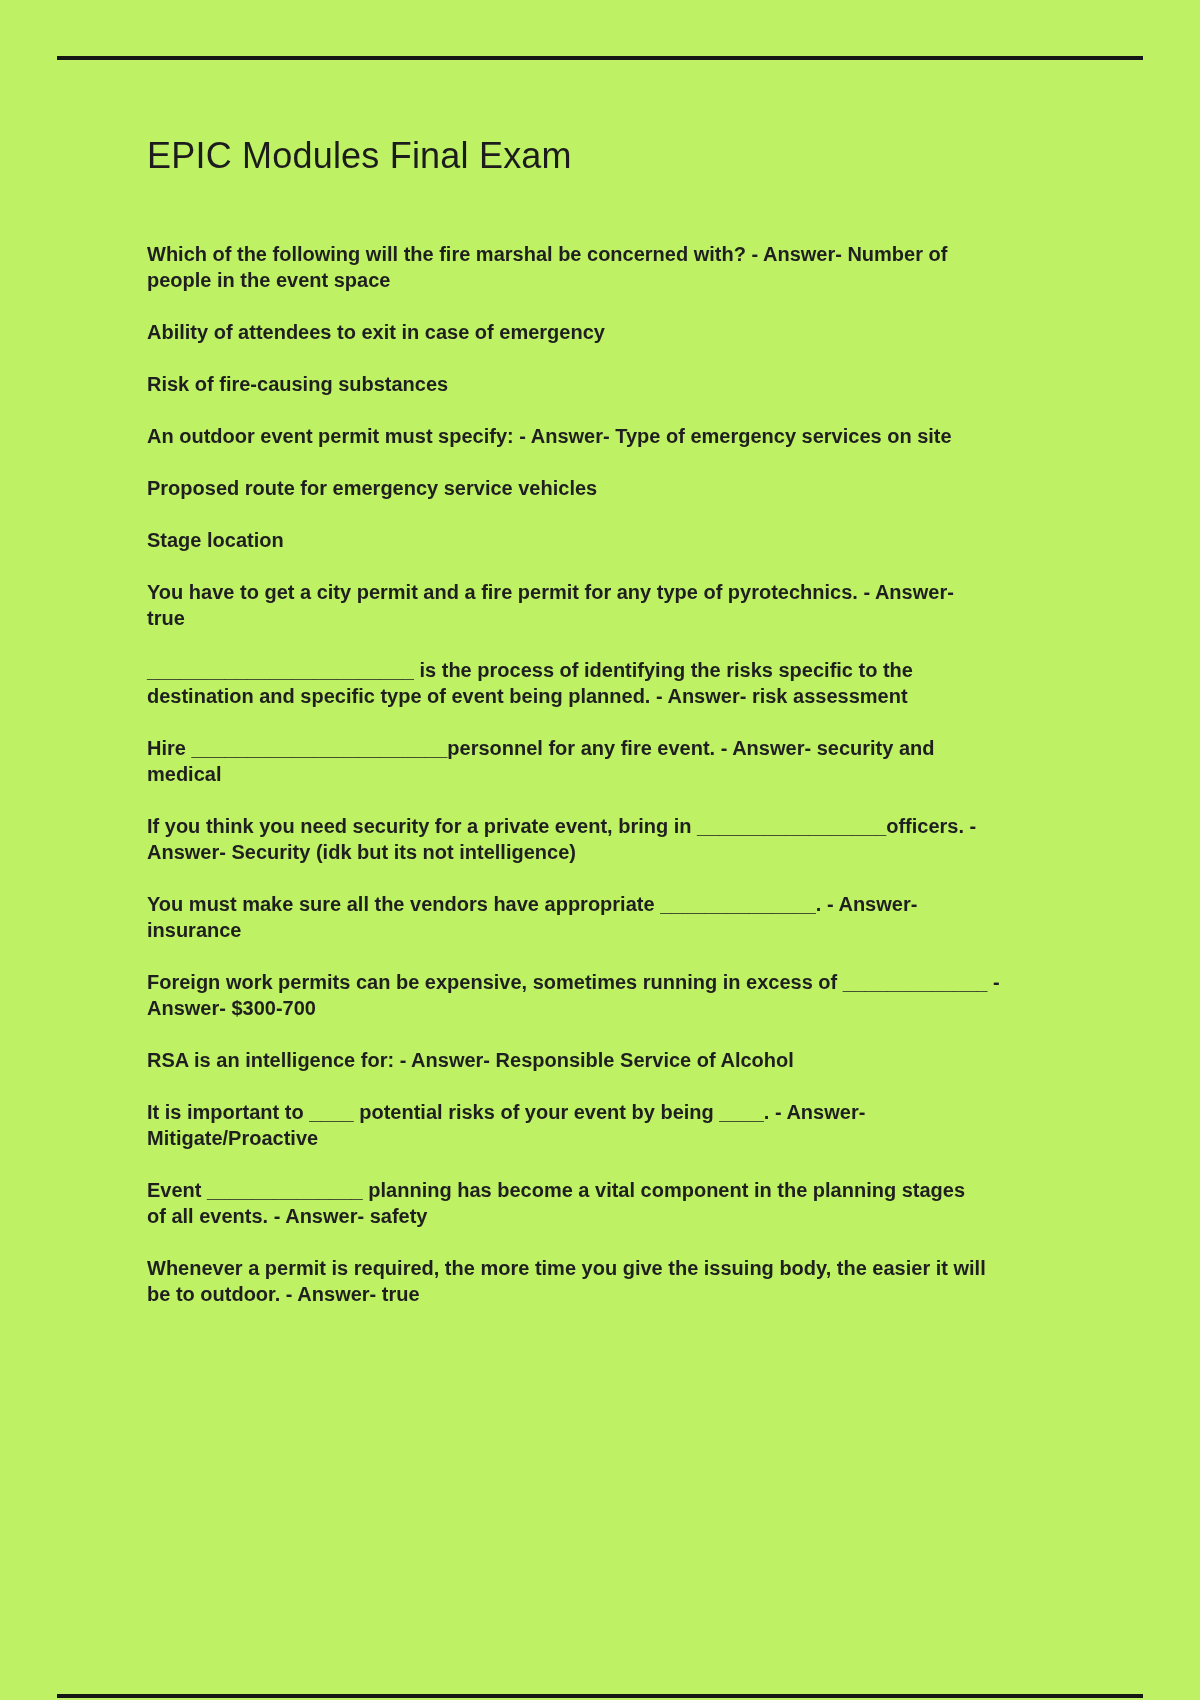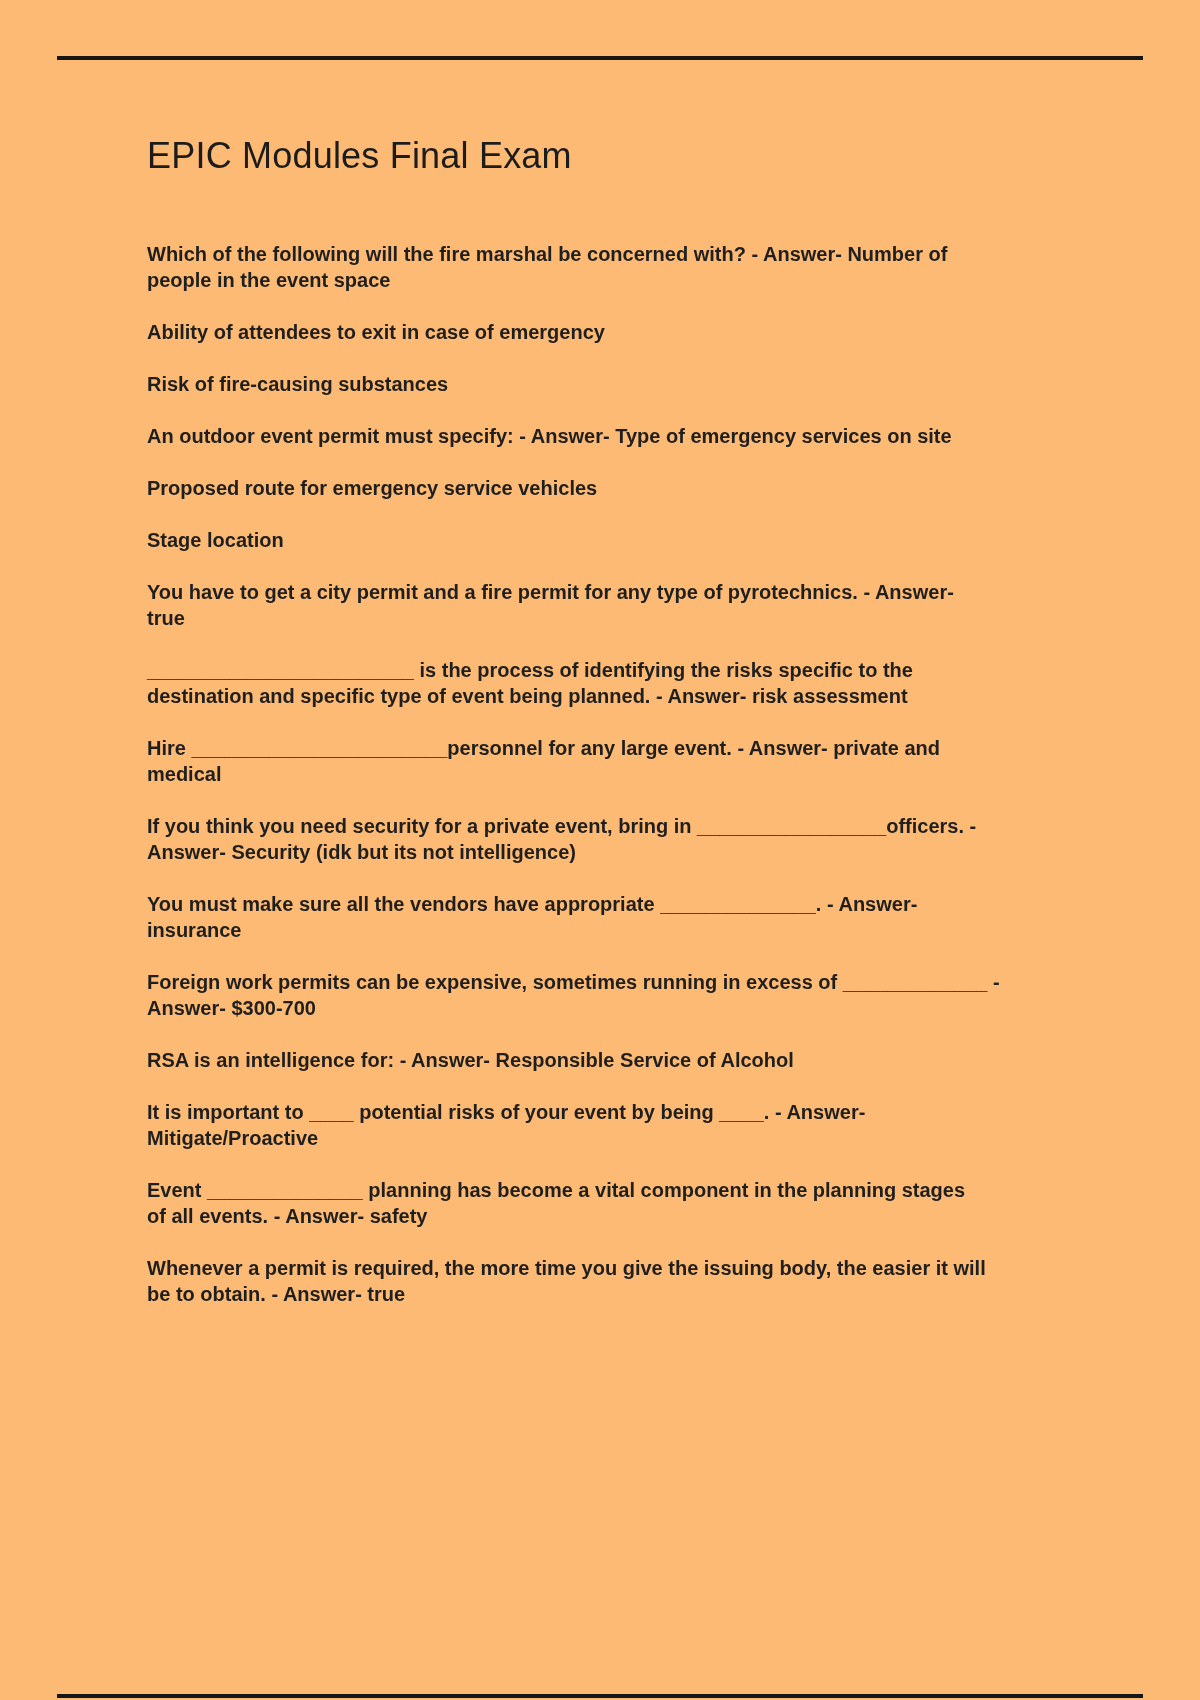--- a/index.html
+++ b/index.html
@@ -1,21 +1,21 @@
 <!DOCTYPE html>
 <html><head>
 <meta charset="utf-8">
 <style>
   * { margin: 0; padding: 0; box-sizing: border-box; }
   html, body { background: #ffffff; }
   .page {
     position: relative;
     width: 1200px;
     height: 1700px;
-    background: #fdba74;
+    background: #bef264;
     font-family: "Liberation Sans", "DejaVu Sans", sans-serif;
     color: #1f1f1f;
     overflow: hidden;
   }
   .rule {
     position: absolute;
     left: 57px;
     width: 1086px;
     height: 4px;
     background: #161616;
@@ -58,31 +58,31 @@
 people in the event space</p>
     <p class="para">Ability of attendees to exit in case of emergency</p>
     <p class="para">Risk of fire-causing substances</p>
     <p class="para">An outdoor event permit must specify: - Answer- Type of emergency services on site</p>
     <p class="para">Proposed route for emergency service vehicles</p>
     <p class="para">Stage location</p>
     <p class="para">You have to get a city permit and a fire permit for any type of pyrotechnics. - Answer-
 true</p>
     <p class="para">________________________ is the process of identifying the risks specific to the
 destination and specific type of event being planned. - Answer- risk assessment</p>
-    <p class="para">Hire _______________________personnel for any large event. - Answer- private and
+    <p class="para">Hire _______________________personnel for any fire event. - Answer- security and
 medical</p>
     <p class="para">If you think you need security for a private event, bring in _________________officers. -
 Answer- Security (idk but its not intelligence)</p>
     <p class="para">You must make sure all the vendors have appropriate ______________. - Answer-
 insurance</p>
     <p class="para">Foreign work permits can be expensive, sometimes running in excess of _____________ -
 Answer- $300-700</p>
     <p class="para">RSA is an intelligence for: - Answer- Responsible Service of Alcohol</p>
     <p class="para">It is important to ____ potential risks of your event by being ____. - Answer-
 Mitigate/Proactive</p>
     <p class="para">Event ______________ planning has become a vital component in the planning stages
 of all events. - Answer- safety</p>
     <p class="para">Whenever a permit is required, the more time you give the issuing body, the easier it will
-be to obtain. - Answer- true</p>
+be to outdoor. - Answer- true</p>
   </div>
 
   <div class="rule bottom"></div>
 </div>
 
 </body></html>

